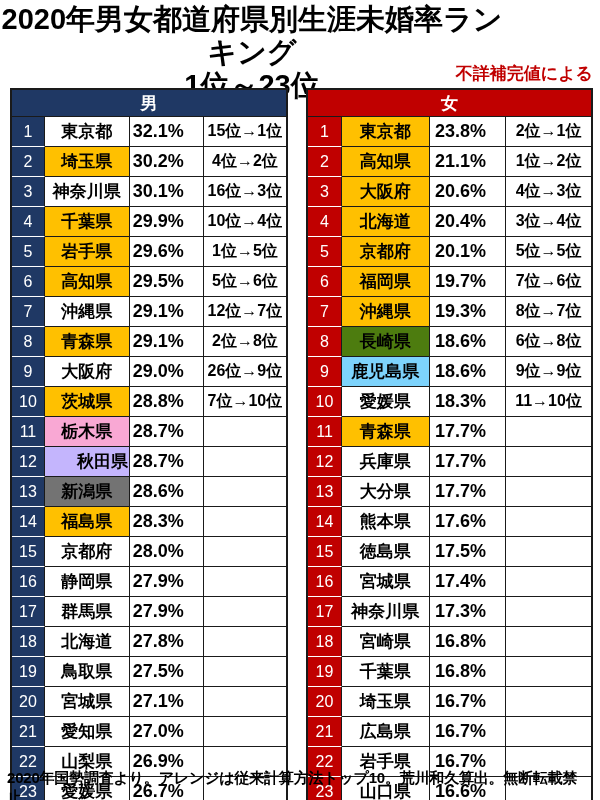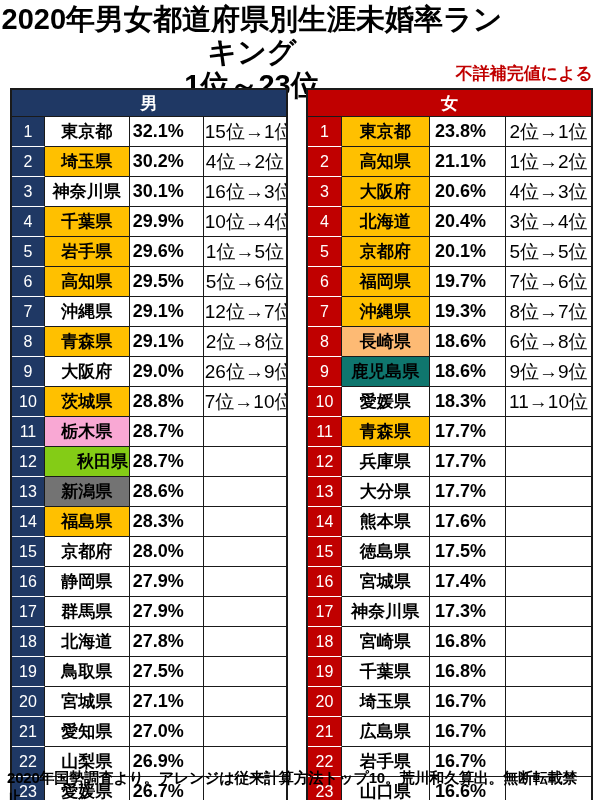--- a/index.html
+++ b/index.html
@@ -36,21 +36,21 @@
   }
   .rank-table td:last-child { border-right:none; }
   .rank-table tr:last-child td { border-bottom:none; }
   .rank-table td.rank {
     color:#ffffff; font-size:16px; font-weight:500;
     border-bottom:1px solid #ffffff;
   }
   .rank-table tr:last-child td.rank { border-bottom:none; }
   .rank-table td.pref   { font-size:17px; font-weight:600; }
   .rank-table td.rate   { font-size:18px; font-weight:700; text-align:right; padding-right:19px; }
-  .rank-table td.change { font-size:19px; font-weight:400; }
+  .rank-table td.change { font-size:16px; font-weight:700; }
   .col-rank   { width:12%; }
   .col-pref   { width:31%; }
   .col-rate   { width:27%; }
   .col-change { width:30%; }
   .footer {
     position:absolute; top:769px; left:7px; width:590px;
     font-size:15px; font-weight:600; letter-spacing:-0.2px;
   }
 </style>
 </head>
@@ -137,21 +137,21 @@
         <td class="change">7位→10位</td>
       </tr>
       <tr>
         <td class="rank" style="background: rgb(31, 56, 100);">11</td>
         <td class="pref" style="background: #f9a8d4;">栃木県</td>
         <td class="rate">28.7%</td>
         <td class="change"></td>
       </tr>
       <tr>
         <td class="rank" style="background: rgb(31, 56, 100);">12</td>
-        <td class="pref" style="background: #84cc16; padding-left: 32px;">秋田県</td>
+        <td class="pref" style="background: #c4b5fd; padding-left: 32px;">秋田県</td>
         <td class="rate">28.7%</td>
         <td class="change"></td>
       </tr>
       <tr>
         <td class="rank" style="background: rgb(31, 56, 100);">13</td>
         <td class="pref" style="background: #737373;">新潟県</td>
         <td class="rate">28.6%</td>
         <td class="change"></td>
       </tr>
       <tr>
@@ -267,27 +267,27 @@
         <td class="change">7位→6位</td>
       </tr>
       <tr>
         <td class="rank" style="background: rgb(192, 0, 0);">7</td>
         <td class="pref" style="background: rgb(255, 192, 0);">沖縄県</td>
         <td class="rate">19.3%</td>
         <td class="change">8位→7位</td>
       </tr>
       <tr>
         <td class="rank" style="background: rgb(192, 0, 0);">8</td>
-        <td class="pref" style="background: #fdba74;">長崎県</td>
+        <td class="pref" style="background: #4d7c0f;">長崎県</td>
         <td class="rate">18.6%</td>
         <td class="change">6位→8位</td>
       </tr>
       <tr>
         <td class="rank" style="background: rgb(192, 0, 0);">9</td>
-        <td class="pref" style="background: #0f766e;">鹿児島県</td>
+        <td class="pref" style="background: #7dd3fc;">鹿児島県</td>
         <td class="rate">18.6%</td>
         <td class="change">9位→9位</td>
       </tr>
       <tr>
         <td class="rank" style="background: rgb(192, 0, 0);">10</td>
         <td class="pref">愛媛県</td>
         <td class="rate">18.3%</td>
         <td class="change">11→10位</td>
       </tr>
       <tr>

